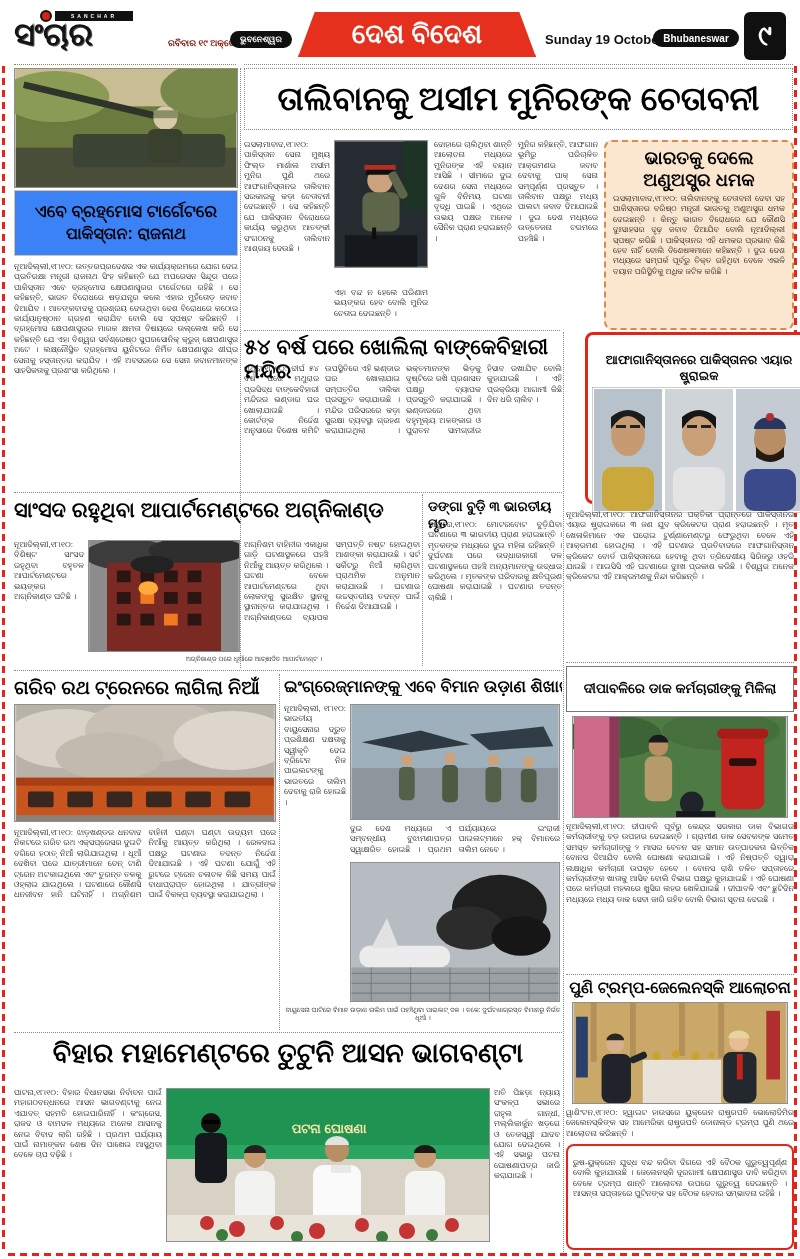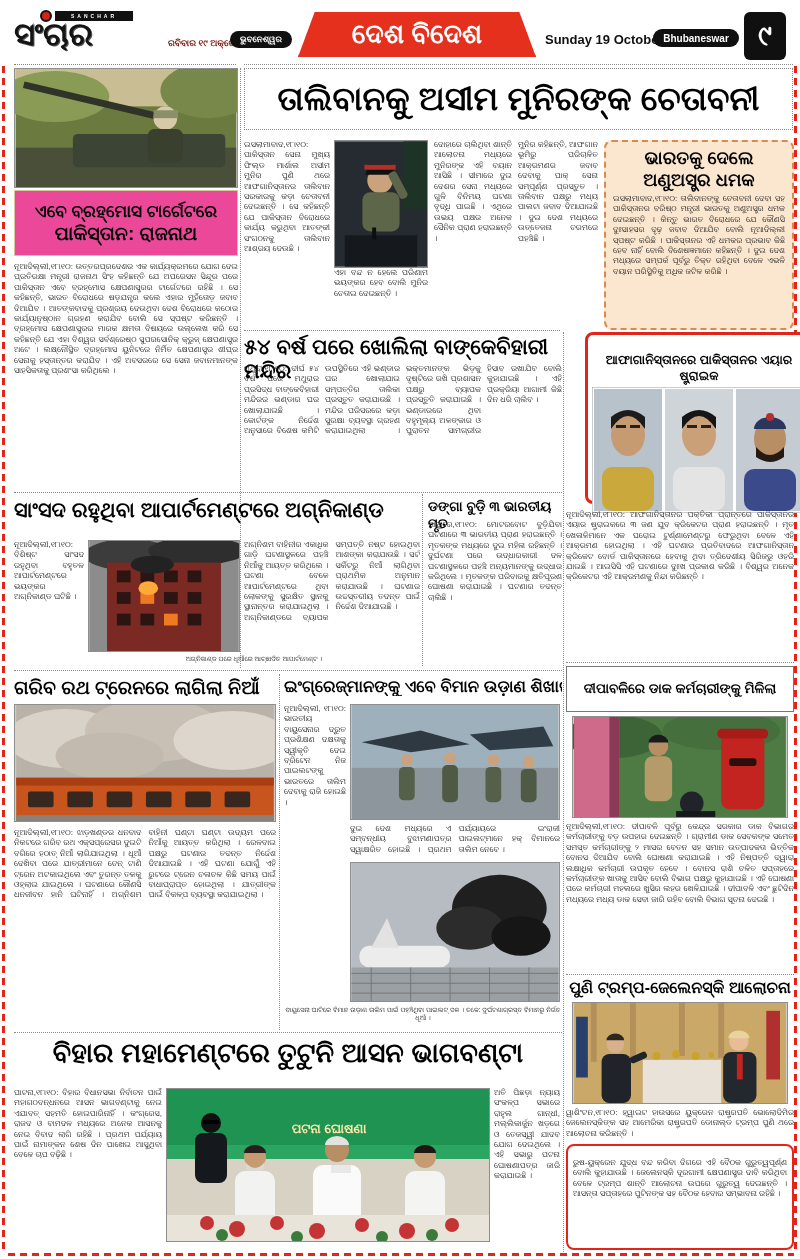--- a/index.html
+++ b/index.html
@@ -9,21 +9,21 @@
   .body-txt{font-size:8px;line-height:10.4px;text-align:justify;overflow:hidden;color:#1c1c1c;}
   .hl{font-weight:800;color:#000;letter-spacing:0;}
   .center{text-align:center;}
   .dotted-h{border-top:1px dotted #8a8a8a;height:0;}
   .dotted-v{border-left:1px dotted #8a8a8a;width:0;}
   .brown-h{border-top:1px dotted #b5763d;height:0;}
   .red-dash-v{width:3px;background:repeating-linear-gradient(to bottom,#e2241b 0 7px,transparent 7px 12px);}
   .red-dash-h{height:3px;background:repeating-linear-gradient(to right,#e2241b 0 7px,transparent 7px 12px);}
   .pill{background:#101010;color:#fff;border-radius:10px;display:flex;align-items:center;justify-content:center;font-weight:700;}
   .photo{border:1px solid #8f8f8f;display:block;background:#ccc;}
-  .caption-box{background:#ec4899;border:1px solid #d6c69c;display:flex;flex-direction:column;justify-content:center;}
+  .caption-box{background:#3b82f6;border:1px solid #d6c69c;display:flex;flex-direction:column;justify-content:center;}
   .cols2{column-count:2;column-gap:7px;}
   .cols4{column-count:4;column-gap:6px;}
   .small-cap{font-size:6.6px;line-height:8.4px;color:#222;text-align:center;overflow:hidden;}
   .banner{background:#e5301d;clip-path:polygon(7% 0,93% 0,100% 100%,0 100%);
           display:flex;align-items:center;justify-content:center;box-shadow:0 3px 0 #8d130a;}
   .banner span{color:#fff;font-weight:800;font-size:27px;}
 </style>
 </head>
 <body>
 
@@ -57,21 +57,21 @@
       <ellipse cx="195" cy="22" rx="48" ry="28" fill="#77884a"></ellipse>
       <rect y="80" width="224" height="40" fill="#4a4f3a"></rect>
       <rect x="58" y="66" width="155" height="34" rx="5" fill="#3c4535"></rect>
       <line x1="8" y1="16" x2="152" y2="50" stroke="#2f3328" stroke-width="7"></line>
       <circle cx="152" cy="50" r="12" fill="#d8c9a8"></circle>
       <rect x="140" y="42" width="25" height="8" fill="#8a8f6a"></rect>
       <rect x="134" y="61" width="36" height="34" rx="7" fill="#39402d"></rect>
     </svg>
     <div class="abs caption-box center" style="left:14px;top:190px;width:224px;height:66px;">
       <div class="hl" style="font-size:17px;line-height:22px;">ଏବେ ବ୍ରହ୍ମୋସ ଟାର୍ଗେଟରେ</div>
-      <div class="hl" style="font-size:19px;line-height:22px;">ପାକିସ୍ତାନ: ରାଜନାଥ</div>
+      <div class="hl" style="font-size:16px;line-height:22px;">ପାକିସ୍ତାନ: ରାଜନାଥ</div>
     </div>
     <div class="abs body-txt" style="left:14px;top:262px;width:224px;height:228px;">ନୂଆଦିଲ୍ଲୀ,୧୮ା୧୦: ଉତ୍ତରପ୍ରଦେଶର ଏକ କାର୍ଯ୍ୟକ୍ରମରେ ଯୋଗ ଦେଇ ପ୍ରତିରକ୍ଷା ମନ୍ତ୍ରୀ ରାଜନାଥ ସିଂହ କହିଛନ୍ତି ଯେ ଅପରେସନ ସିନ୍ଦୂର ପରେ ପାକିସ୍ତାନ ଏବେ ବ୍ରହ୍ମୋସ କ୍ଷେପଣାସ୍ତ୍ରର ଟାର୍ଗେଟରେ ରହିଛି । ସେ କହିଛନ୍ତି, ଭାରତ ବିରୋଧରେ ଷଡ଼ଯନ୍ତ୍ର କଲେ ଏହାର ମୁହଁତୋଡ଼ ଜବାବ ଦିଆଯିବ । ଆତଙ୍କବାଦକୁ ପ୍ରଶ୍ରୟ ଦେଉଥିବା ଦେଶ ବିରୋଧରେ କଠୋର କାର୍ଯ୍ୟାନୁଷ୍ଠାନ ଗ୍ରହଣ କରାଯିବ ବୋଲି ସେ ସ୍ପଷ୍ଟ କରିଛନ୍ତି । ବ୍ରହ୍ମୋସ କ୍ଷେପଣାସ୍ତ୍ରର ମାରକ କ୍ଷମତା ବିଷୟରେ ଉଲ୍ଲେଖ କରି ସେ କହିଛନ୍ତି ଯେ ଏହା ବିଶ୍ୱର ସର୍ବଶ୍ରେଷ୍ଠ ସୁପରସୋନିକ୍ କ୍ରୁଜ୍ କ୍ଷେପଣାସ୍ତ୍ର ଅଟେ । ଲକ୍ଷ୍ନୌସ୍ଥିତ ବ୍ରହ୍ମୋସ ୟୁନିଟରେ ନିର୍ମିତ କ୍ଷେପଣାସ୍ତ୍ର ଶୀଘ୍ର ସେନାକୁ ହସ୍ତାନ୍ତର କରାଯିବ । ଏହି ଅବସରରେ ସେ ସେନା ଜବାନମାନଙ୍କ ସାହସିକତାକୁ ପ୍ରଶଂସା କରିଥିଲେ ।</div>
   </section>
 
   <div class="abs dotted-v" style="left:240px;top:68px;height:600px;"></div>
 
   <section>
     <div class="abs center" style="left:244px;top:68px;width:549px;height:62px;border:1px dotted #8a8a8a;display:flex;align-items:center;justify-content:center;">
       <span class="hl" style="font-size:33px;">ତାଲିବାନକୁ ଅସୀମ ମୁନିରଙ୍କ ଚେତାବନୀ</span>
     </div>
@@ -80,21 +80,21 @@
       <rect width="94" height="128" fill="#262b31"></rect>
       <rect x="70" width="24" height="70" fill="#1d3326"></rect>
       <circle cx="46" cy="40" r="13" fill="#caa27c"></circle>
       <path d="M31 34 h30 l-3 -10 h-24 z" fill="#101010"></path>
       <rect x="30" y="24" width="32" height="5" fill="#b03024"></rect>
       <rect x="28" y="52" width="38" height="40" rx="8" fill="#5d6648"></rect>
       <rect x="60" y="30" width="9" height="30" rx="4" fill="#5d6648" transform="rotate(-28 64 45)"></rect>
       <rect x="10" y="96" width="74" height="32" fill="#15181c"></rect>
       <rect x="38" y="88" width="4" height="12" fill="#0c0e10"></rect>
     </svg>
-    <div class="abs body-txt" style="left:334px;top:268px;width:94px;height:58px;">ଏହା ବନ୍ଦ ନ ହେଲେ ପରିଣାମ ଭୟଙ୍କର ହେବ ବୋଲି ମୁନିର ଚେତାଇ ଦେଇଛନ୍ତି ।</div>
+    <div class="abs body-txt" style="left:334px;top:288px;width:94px;height:58px;font-family:Liberation Serif, serif;">ଏହା ବନ୍ଦ ନ ହେଲେ ପରିଣାମ ଭୟଙ୍କର ହେବ ବୋଲି ମୁନିର ଚେତାଇ ଦେଇଛନ୍ତି ।</div>
     <div class="abs body-txt" style="left:434px;top:140px;width:78px;height:190px;">ଦୋହାରେ ଚାଲିଥିବା ଶାନ୍ତି ଆଲୋଚନା ମଧ୍ୟରେ ମୁନିରଙ୍କ ଏହି ବୟାନ ଆସିଛି । ସୀମାରେ ଦୁଇ ଦେଶର ସେନା ମଧ୍ୟରେ ଗୁଳି ବିନିମୟ ଘଟଣା ବୃଦ୍ଧି ପାଇଛି । ଏଥିରେ ଉଭୟ ପକ୍ଷର ଅନେକ ସୈନିକ ପ୍ରାଣ ହରାଇଛନ୍ତି ।</div>
     <div class="abs body-txt" style="left:518px;top:140px;width:80px;height:190px;">ମୁନିର କହିଛନ୍ତି, ଆଫଗାନ ଭୂମିରୁ ପରିଚାଳିତ ଆକ୍ରମଣର ଜବାବ ଦେବାକୁ ପାକ୍ ସେନା ସମ୍ପୂର୍ଣ୍ଣ ପ୍ରସ୍ତୁତ । ତାଲିବାନ ପକ୍ଷରୁ ମଧ୍ୟ ପାଲଟା ଜବାବ ଦିଆଯାଇଛି । ଦୁଇ ଦେଶ ମଧ୍ୟରେ ଉତ୍ତେଜନା ଚରମରେ ପହଞ୍ଚିଛି ।</div>
   </section>
 
   <section class="abs" style="left:604px;top:140px;width:190px;height:190px;background:#fbe6cf;border:2px dashed #d98a4f;border-radius:8px;padding:5px 7px;">
     <div class="hl center" style="font-size:18px;line-height:22px;">ଭାରତକୁ ଦେଲେ</div>
     <div class="hl center" style="font-size:18px;line-height:22px;margin-bottom:3px;">ଅଣୁଅସ୍ତ୍ର ଧମକ</div>
     <div class="body-txt" style="height:130px;">ଇସଲାମାବାଦ,୧୮ା୧୦: ତାଲିବାନଙ୍କୁ ଚେତାବନୀ ଦେବା ସହ ପାକିସ୍ତାନର ବରିଷ୍ଠ ମନ୍ତ୍ରୀ ଭାରତକୁ ଅଣୁଅସ୍ତ୍ର ଧମକ ଦେଇଛନ୍ତି । କିନ୍ତୁ ଭାରତ ବିରୋଧରେ ଯେ କୌଣସି ଦୁଃସାହସର ଦୃଢ଼ ଜବାବ ଦିଆଯିବ ବୋଲି ନୂଆଦିଲ୍ଲୀ ସ୍ପଷ୍ଟ କରିଛି । ପାକିସ୍ତାନର ଏହି ଧମକର ପ୍ରଭାବ କିଛି ହେବ ନାହିଁ ବୋଲି ବିଶେଷଜ୍ଞମାନେ କହିଛନ୍ତି । ଦୁଇ ଦେଶ ମଧ୍ୟରେ ସମ୍ପର୍କ ପୂର୍ବରୁ ତିକ୍ତ ରହିଥିବା ବେଳେ ଏଭଳି ବୟାନ ପରିସ୍ଥିତିକୁ ଅଧିକ ଜଟିଳ କରିଛି ।</div>
   </section>
 

